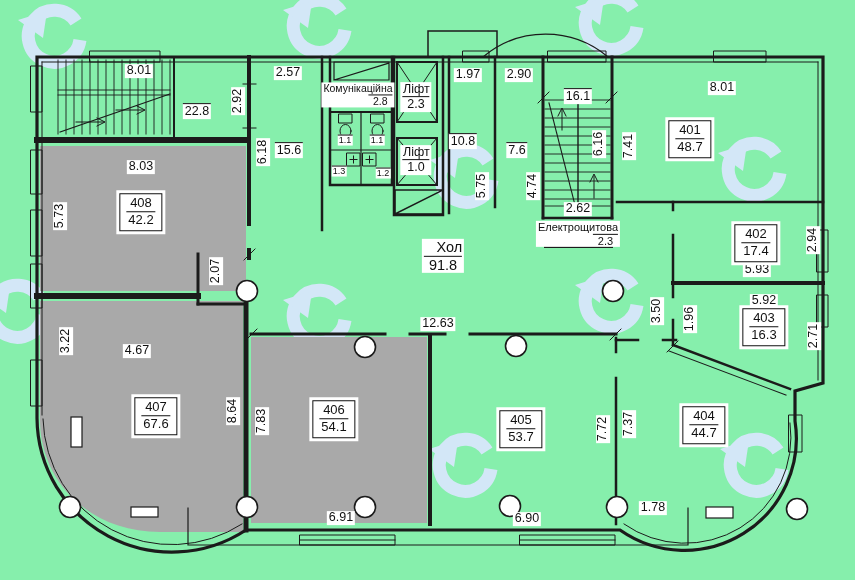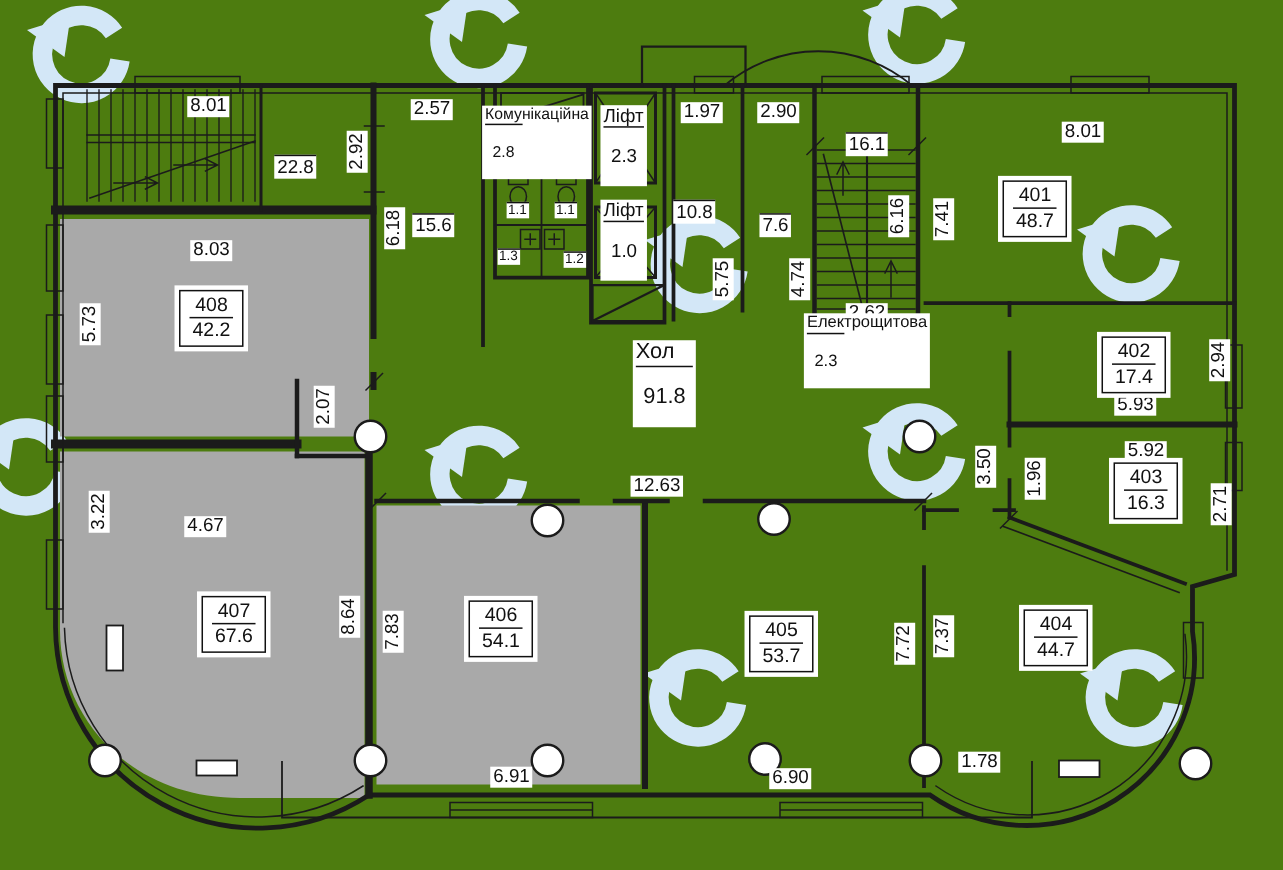--- a/index.html
+++ b/index.html
@@ -1,26 +1,26 @@
 <!DOCTYPE html>
 <html><head>
 <meta charset="utf-8">
 <style>
   html,body{margin:0;padding:0;background:#fff}
-  .plan{position:relative;width:855px;height:580px;background:#4d7c0f;overflow:hidden;
+  .plan{position:relative;width:855px;height:580px;background:#86efac;overflow:hidden;
         font-family:"Liberation Sans",sans-serif}
   .plan svg{position:absolute;left:0;top:0;z-index:1}
   .lbl{position:absolute;transform:translate(-50%,-50%);
        font:12.5px/1.1 "Liberation Sans",sans-serif;color:#111;background:#fff;
        white-space:nowrap;padding:0 2px;text-align:center;z-index:2}
   .v{transform:translate(-50%,-50%) rotate(-90deg)}
   .ov{border-top:1.3px solid #111;padding-top:1px}
   .sm{font-size:9px;padding:0 1px}
-  .frac{display:flex;flex-direction:column;align-items:flex-start;line-height:1.15}
-  .frac .b{border-top:1.2px solid #111;padding:12px 5px}
+  .frac{display:flex;flex-direction:column;align-items:flex-end;line-height:1.15}
+  .frac .b{border-top:1.2px solid #111;padding:0 5px}
   .hall{font-size:14.5px}
   .comm{font-size:10.5px}
   .elec{font-size:11px}
   .roombox{border:1.4px solid #111;box-shadow:0 0 0 3px #fff;padding:1px 6px;
            font-size:13px;line-height:1.25}
   .roombox .t{display:block}
   .roombox .b{display:block;border-top:1.4px solid #111;padding:0 2px}
 </style>
 </head>
 <body>

